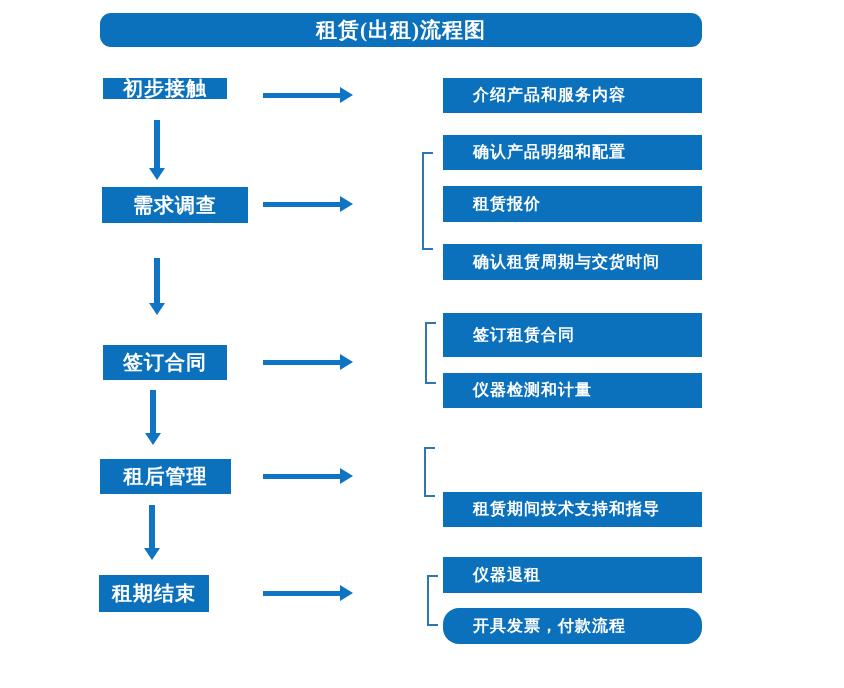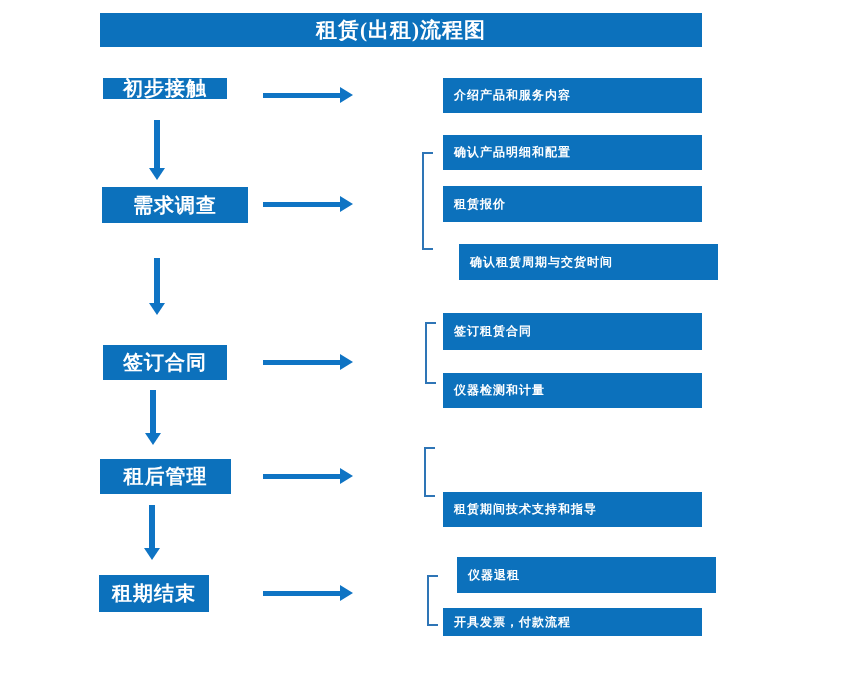--- a/index.html
+++ b/index.html
@@ -19,38 +19,39 @@
     font-family:"Liberation Serif","DejaVu Serif",serif;
   }
   .titlebar{
     position:absolute;
     left:100px;top:13px;width:602px;height:34px;
     background:var(--box-blue);
     color:var(--text);
     font-size:21px;font-weight:bold;
     text-align:center;line-height:34px;
     letter-spacing:1px;
+    border-radius:11px;
   }
   .lbox{
     position:absolute;
     background:var(--box-blue);
     color:var(--text);
     font-size:20px;font-weight:bold;
     text-align:center;
     display:flex;align-items:center;justify-content:center;
     letter-spacing:1px;
   }
   .rbox{
     position:absolute;
     left:443px;width:259px;
     background:var(--box-blue);
     color:var(--text);
-    font-size:12px;font-weight:bold;
+    font-size:16px;font-weight:bold;
     display:flex;align-items:center;
-    padding-left:11px;
+    padding-left:30px;
     letter-spacing:1px;
   }
   .harrow{
     position:absolute;
     left:263px;width:90px;height:16px;
     display:flex;align-items:center;
   }
   .harrow .hline{flex:1;height:5px;background:var(--arrow-blue);}
   .harrow .hhead{
     width:0;height:0;
@@ -130,20 +131,20 @@
   </div>
 
   <div class="bracket" style="left:422px;top:152px;height:98px;"></div>
   <div class="bracket" style="left:425px;top:322px;height:62px;"></div>
   <div class="bracket" style="left:424px;top:447px;height:50px;"></div>
   <div class="bracket" style="left:427px;top:575px;height:51px;"></div>
 
   <div class="rbox" style="top:78px;height:35px;">介绍产品和服务内容</div>
   <div class="rbox" style="top:135px;height:35px;">确认产品明细和配置</div>
   <div class="rbox" style="top:186px;height:36px;">租赁报价</div>
-  <div class="rbox" style="top:244px;height:36px;margin-left:16px;">确认租赁周期与交货时间</div>
-  <div class="rbox" style="top:313px;height:37px;">签订租赁合同</div>
+  <div class="rbox" style="top:244px;height:36px;">确认租赁周期与交货时间</div>
+  <div class="rbox" style="top:313px;height:44px;">签订租赁合同</div>
   <div class="rbox" style="top:365px;height:35px;margin-top:8px;">仪器检测和计量</div>
   <div class="rbox" style="top:492px;height:35px;">租赁期间技术支持和指导</div>
-  <div class="rbox" style="top:557px;height:36px;margin-left:14px;">仪器退租</div>
-  <div class="rbox" style="top:608px;height:28px;">开具发票，付款流程</div>
+  <div class="rbox" style="top:557px;height:36px;">仪器退租</div>
+  <div class="rbox" style="top:608px;height:36px;border-radius:16px;">开具发票，付款流程</div>
 
 </div>
 
 </body></html>

